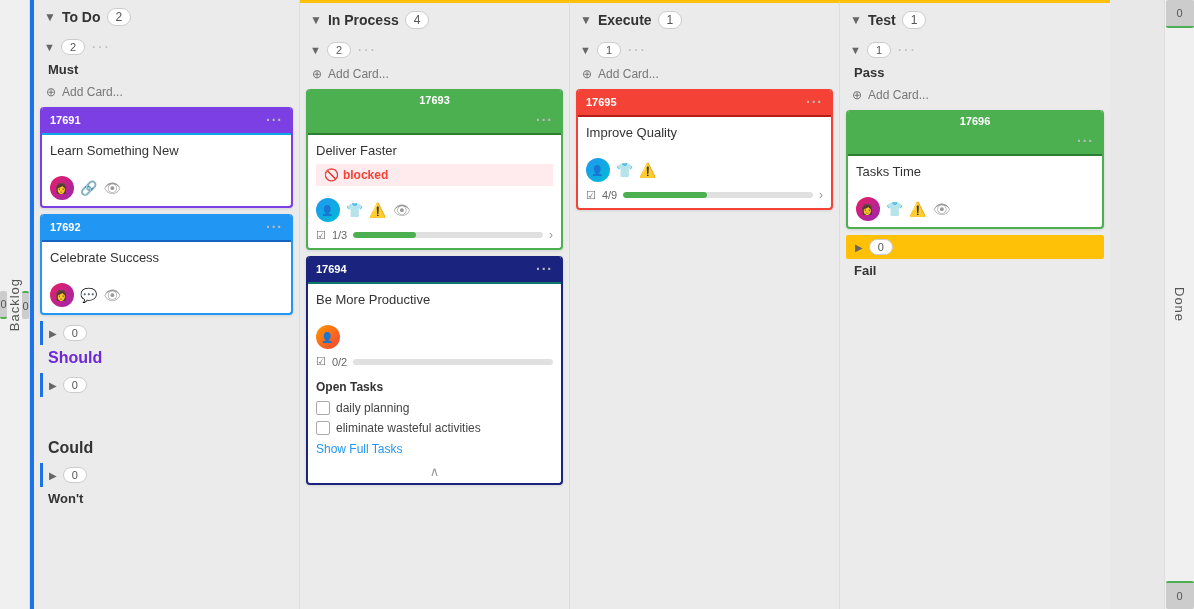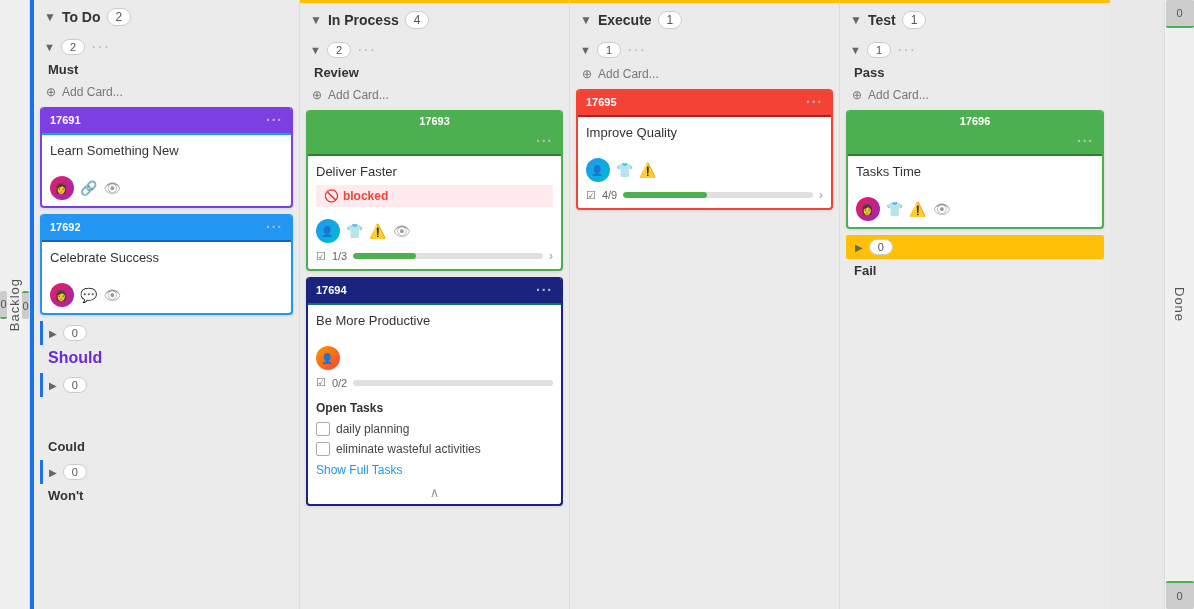--- a/index.html
+++ b/index.html
@@ -385,21 +385,21 @@
       <div class="swimlane-collapsed" style="border-left: 3px solid #1a73e8; margin-bottom:4px;">
         <span class="swimlane-collapsed-arrow">▶</span>
         <span class="swimlane-collapsed-count">0</span>
       </div>
       <div class="swimlane-collapsed-name" style="padding: 0 8px 6px; font-weight:700; font-size:16px; color:#6d28d9;">Should</div>
 
       <div class="swimlane-collapsed" style="border-left: 3px solid #1a73e8; margin-bottom:4px;">
         <span class="swimlane-collapsed-arrow">▶</span>
         <span class="swimlane-collapsed-count">0</span>
       </div>
-      <div class="swimlane-collapsed-name" style="padding: 0 8px 6px; font-weight:700; font-size:13px; color:#333;margin-top:42px;">Could</div>
+      <div class="swimlane-collapsed-name" style="padding: 0 8px 6px; font-weight:700; font-size:16px; color:#333;margin-top:42px;">Could</div>
 
       <div class="swimlane-collapsed" style="border-left: 3px solid #1a73e8; margin-bottom:4px;">
         <span class="swimlane-collapsed-arrow">▶</span>
         <span class="swimlane-collapsed-count">0</span>
       </div>
       <div class="swimlane-collapsed-name" style="padding: 0 8px 6px; font-weight:700; font-size:13px; color:#333;">Won't</div>
     </div>
   </div>
 
   <div class="column column-top-accent-yellow">
@@ -409,21 +409,20 @@
       <span class="column-count">4</span>
     </div>
     <div class="column-body">
 
       <div class="swimlane">
         <div class="swimlane-header">
           <span class="swimlane-arrow">▼</span>
           <span class="swimlane-count">2</span>
           <span class="three-dots">···</span>
         </div>
-        <div class="swimlane-name" style="padding: 2px 8px 4px; font-weight:700;">Review</div>
 
         <div class="add-card">
           <span>⊕</span>
           <span>Add Card...</span>
         </div>
 
         <div class="card" style="border: 2px solid #4caf50; border-top: none;">
           <div class="card-header green">
             <span class="card-id">17693</span>
             <span class="card-menu three-dots">···</span>

